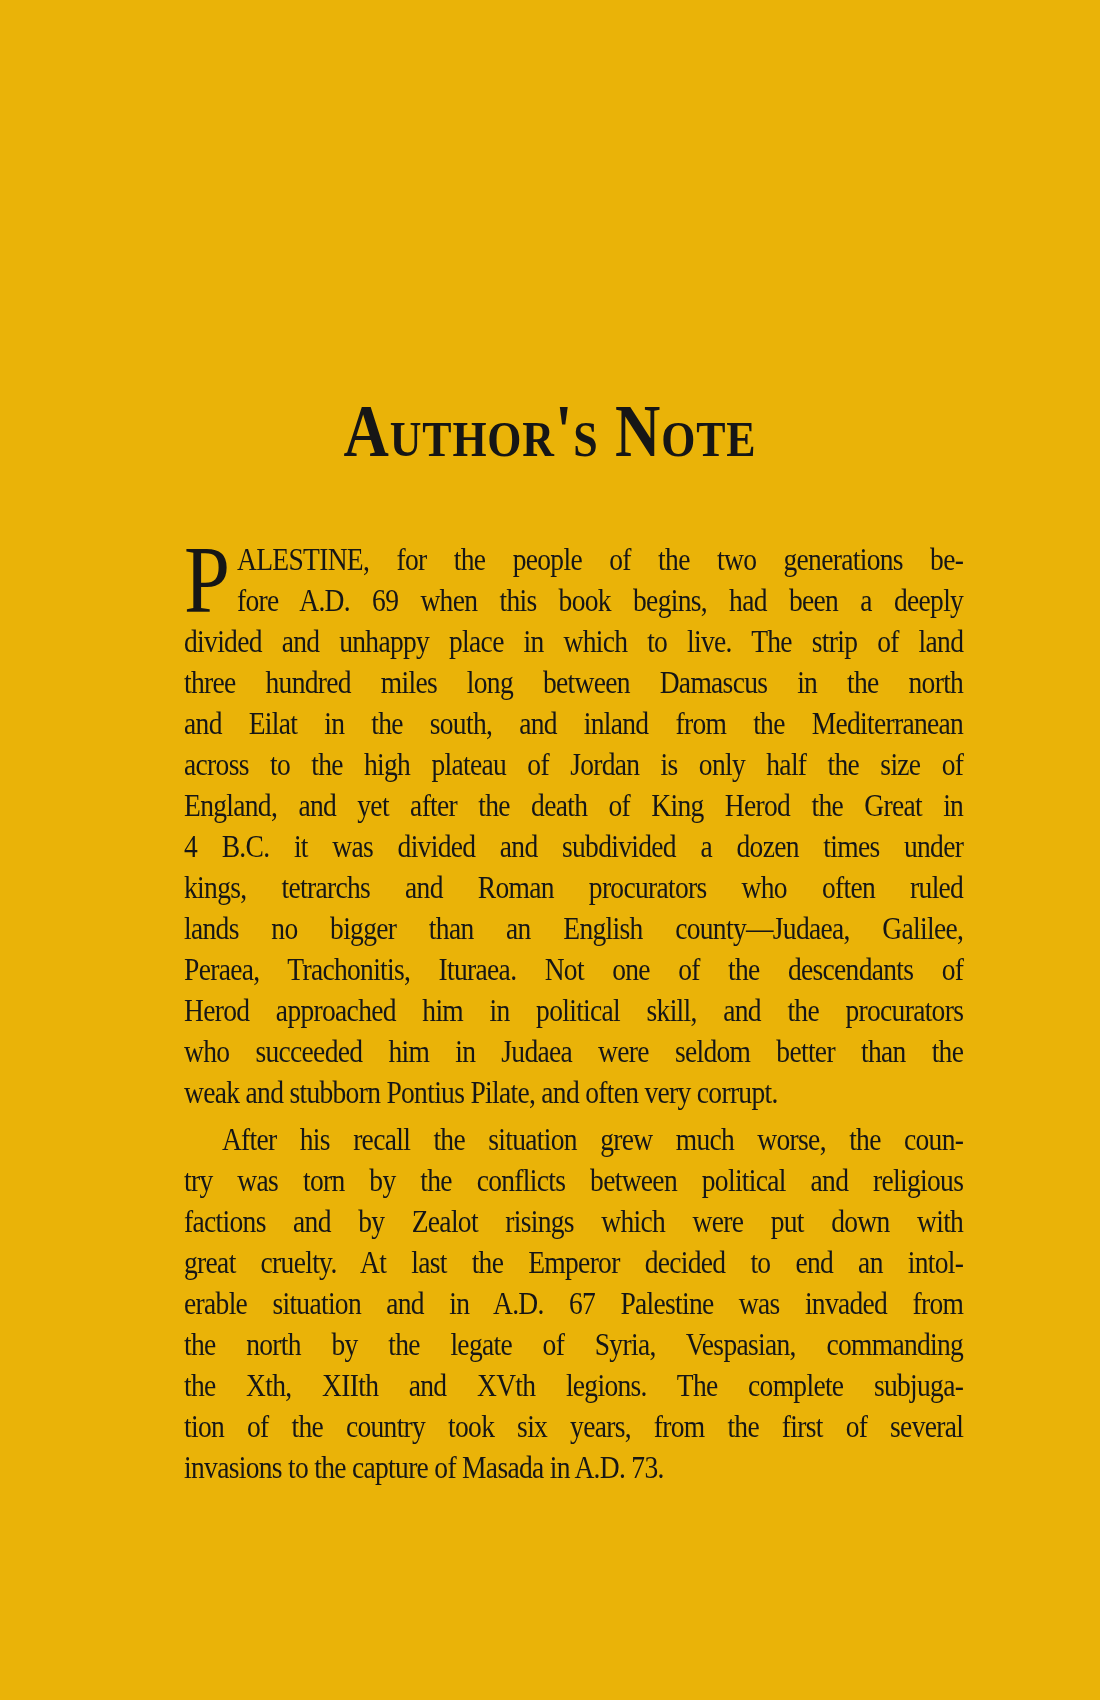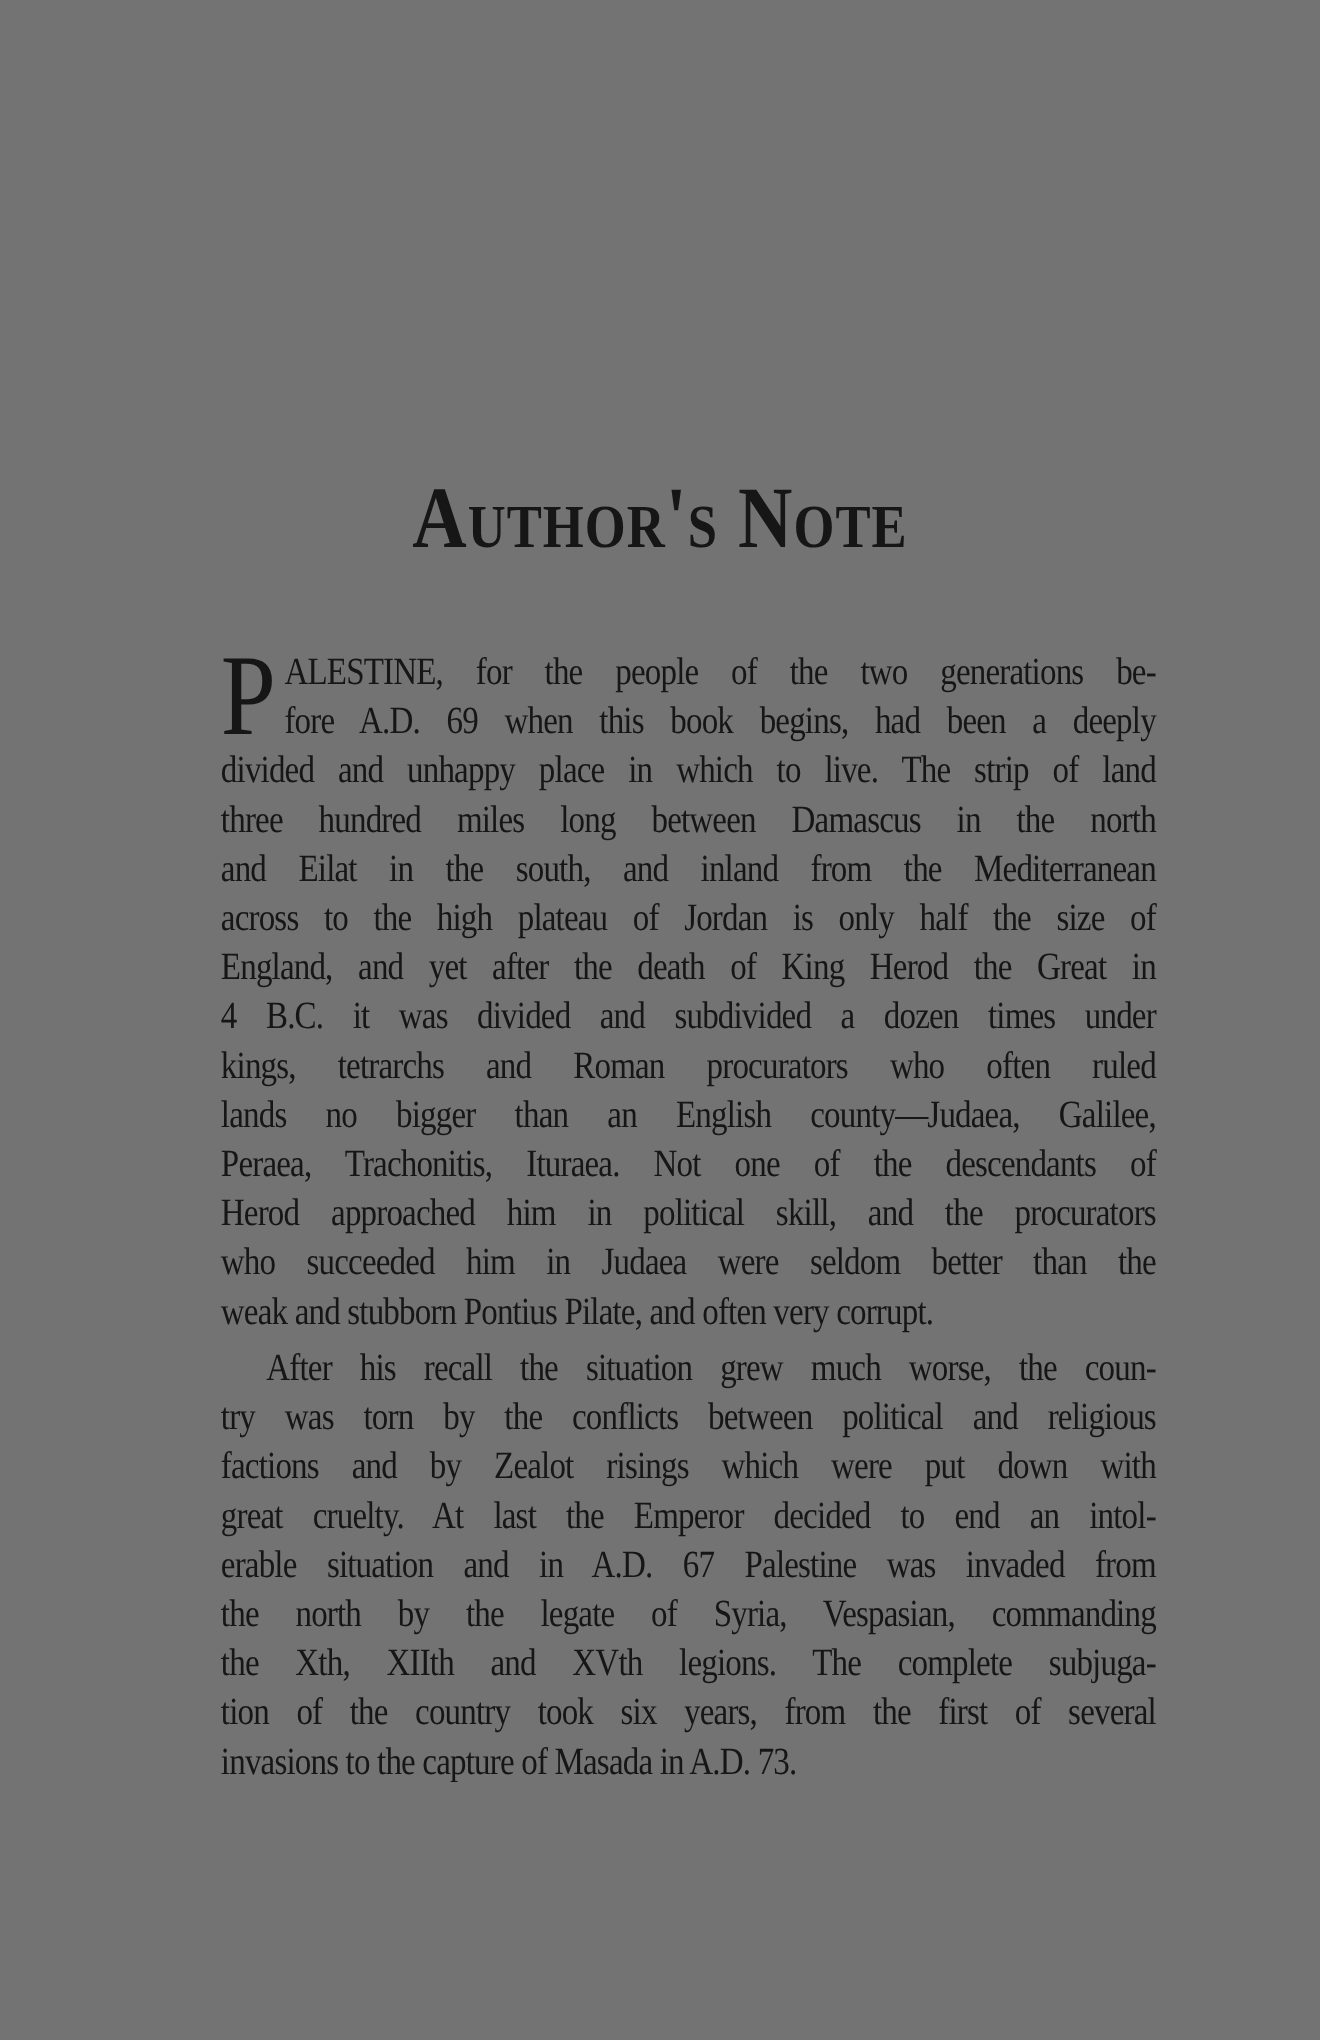--- a/index.html
+++ b/index.html
@@ -4,21 +4,21 @@
 <style>
   html, body {
     margin: 0;
     padding: 0;
     background: #ffffff;
   }
   .page {
     position: relative;
     width: 1100px;
     height: 1700px;
-    background: #737373;
+    background: #eab308;
     overflow: hidden;
     font-family: "Liberation Serif", serif;
     color: #161616;
   }
   
   .scale-wrap {
     width: 1279px;
     transform: scaleX(0.86);
     transform-origin: 0 0;
   }

